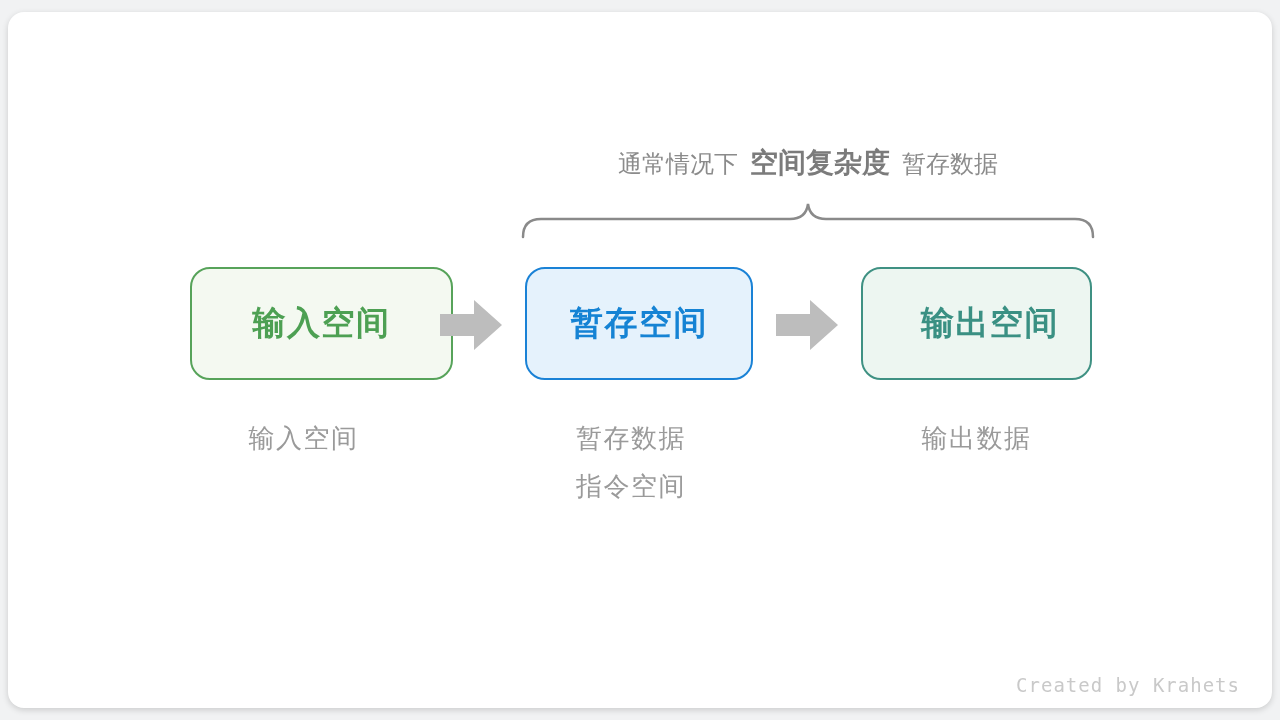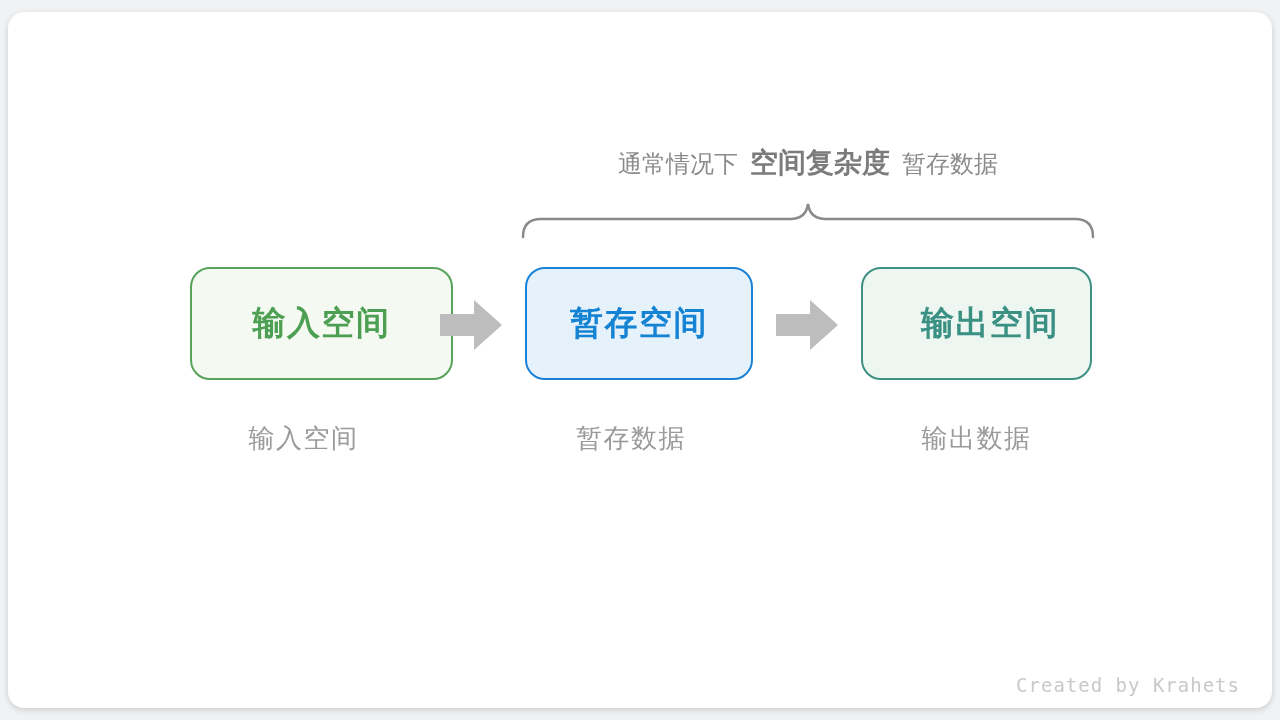--- a/index.html
+++ b/index.html
@@ -108,19 +108,20 @@
   </svg>
   <svg class="arrow arrow-2" viewBox="0 0 62 50" aria-hidden="true">
     <polygon points="0,14 34,14 34,0 62,25 34,50 34,36 0,36"></polygon>
   </svg>
 
   <div class="subcol subcol-1">
     <div>输入空间</div>
   </div>
   <div class="subcol subcol-2">
     <div>暂存数据</div>
+    <div>指令空间</div>
   </div>
   <div class="subcol subcol-3">
     <div>输出数据</div>
   </div>
 
   <div class="watermark">Created by Krahets</div>
 </div>
 
 </body></html>

